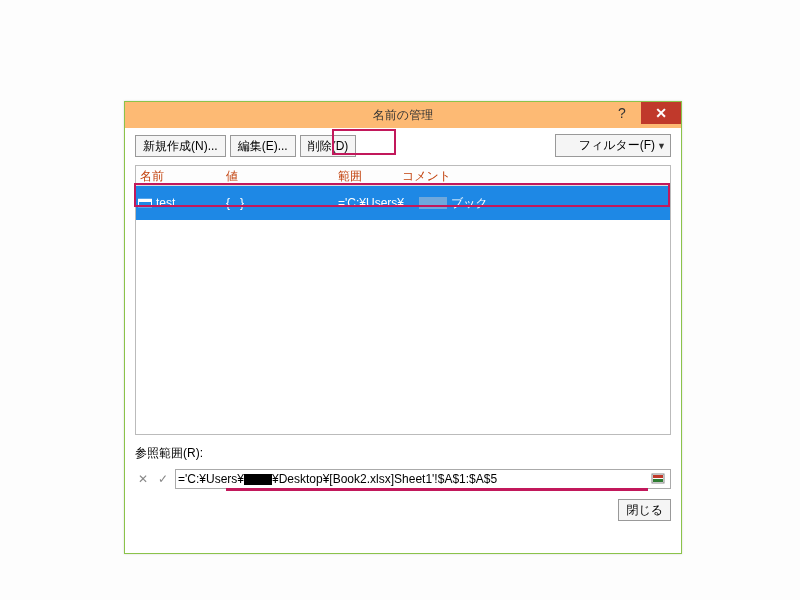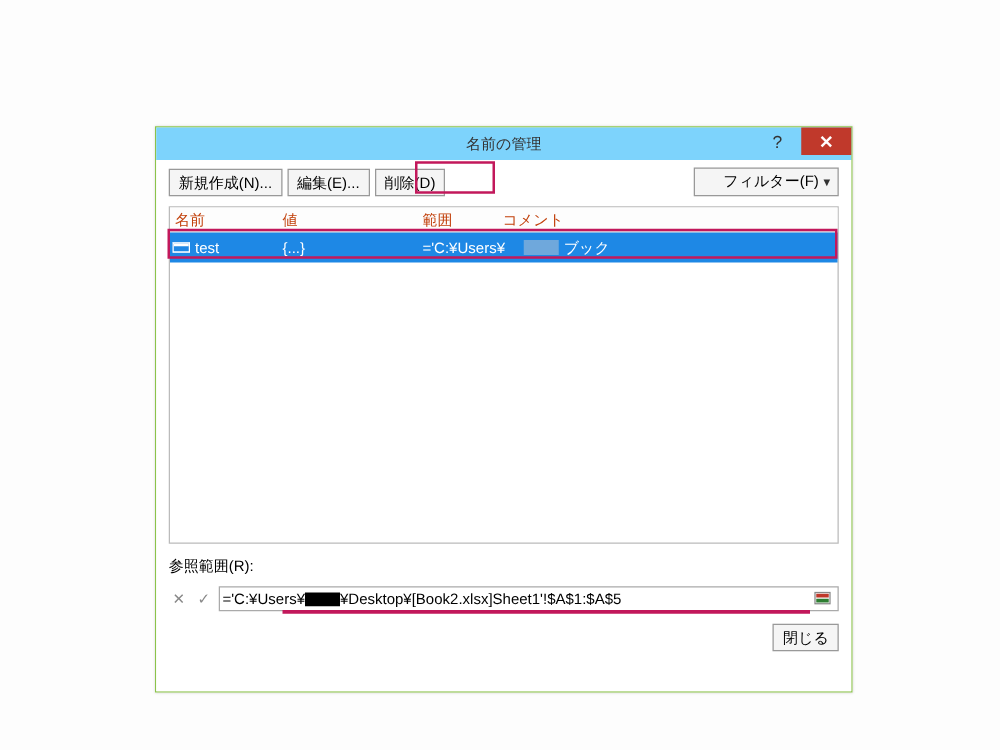--- a/index.html
+++ b/index.html
@@ -1,18 +1,18 @@
 <!DOCTYPE html>
 <html><head>
   <meta charset="utf-8">
   <style>
     * { box-sizing: border-box; margin: 0; padding: 0; font-family: "MS UI Gothic", "Meiryo", sans-serif; font-size: 12px; }
     body { background: #fdfdfd; width: 800px; height: 600px; position: relative; }
     .window { position: absolute; left: 124px; top: 101px; width: 558px; height: 453px; border: 1px solid #8bc34a; box-shadow: 0 0 2px rgba(0,0,0,0.15); background: #fff; }
-    .titlebar { height: 26px; background: #7dd3fc; display: flex; align-items: center; position: relative; }
+    .titlebar { height: 26px; background: #fdba74; display: flex; align-items: center; position: relative; }
     .titlebar-title { position: absolute; left: 50%; transform: translateX(-50%); color: #333; font-size: 12px; }
     .titlebar-btns { position: absolute; right: 0; top: 0; display: flex; height: 100%; }
     .titlebar-btn { width: 38px; height: 22px; display: flex; align-items: center; justify-content: center; font-size: 14px; }
     .help-btn { color: #333; background: transparent; }
     .close-btn { background: #c0392b; color: #fff; width: 40px; font-weight: bold; }
     .close-btn::before { content: "✕"; display:block; }
     .dialog-body { position: relative; background: #fff; height: calc(100% - 26px); padding: 6px 10px 10px 10px; }
     .toolbar { display: flex; gap: 4px; align-items: center; }
     .btn { border: 1px solid #999; background: #f5f5f5; padding: 2px 7px; cursor: pointer; white-space: nowrap; line-height: 16px; }
     .filter-wrap { margin-left: auto; }
@@ -20,21 +20,21 @@
     .chev-down { font-size: 9px; color: #333; }
     .highlight-delete { position: absolute; left: 207px; top: 1px; width: 64px; height: 26px; border: 2px solid #c2185b; pointer-events: none; }
     .list-area { margin-top: 8px; border: 1px solid #bbb; height: 270px; background: #fff; position: relative; }
     .list-header { display: flex; height: 20px; background: #fdfdfd; border-bottom: 1px solid #ddd; font-size: 12px; }
     .col { padding: 2px 4px; color: #c2410c; overflow: hidden; white-space: nowrap; }
     .col-name { width: 86px; }
     .col-value { width: 112px; }
     .col-ref { width: 122px; }
     .col-scope { width: 64px; }
     .col-comment { flex: 1; }
-    .list-row { display: flex; height: 24px; align-items: center; background: #1e88e5; color: #fff; }
+    .list-row { display: flex; height: 34px; align-items: center; background: #1e88e5; color: #fff; }
     .list-row .cell { padding: 0 4px; overflow: hidden; white-space: nowrap; }
     .row-icon { width: 16px; padding-left: 2px; }
     .row-icon svg { display: block; }
     .cell-name { width: 70px; }
     .cell-value { width: 112px; }
     .cell-ref-prefix { width: 85px; }
     .cell-ref-mask { width: 28px; background: #6fa8dc; height: 12px; }
     .cell-scope { padding-left: 18px; width: 78px; }
     .highlight-row { position: absolute; left: 9px; top: 55px; width: 536px; height: 24px; border: 2px solid #c2185b; pointer-events: none; }
     .ref-section { margin-top: 10px; }

